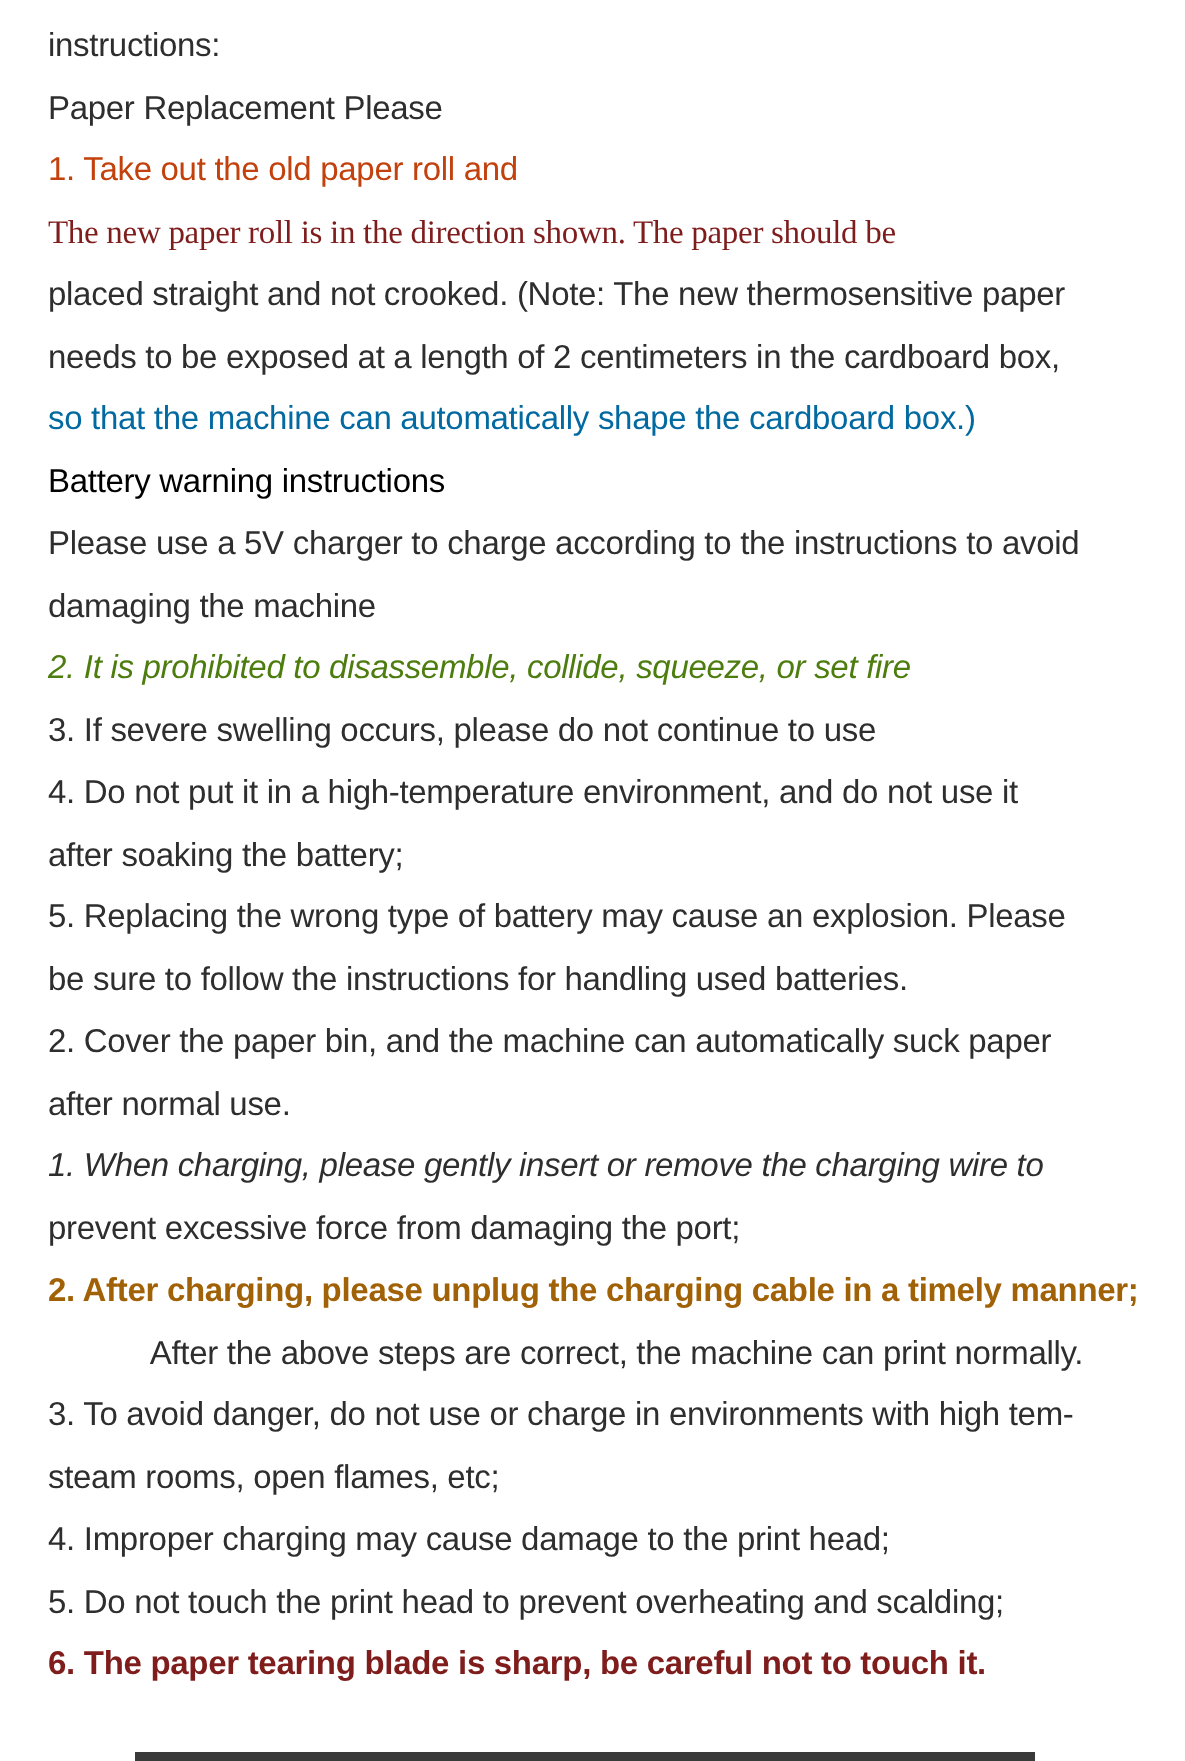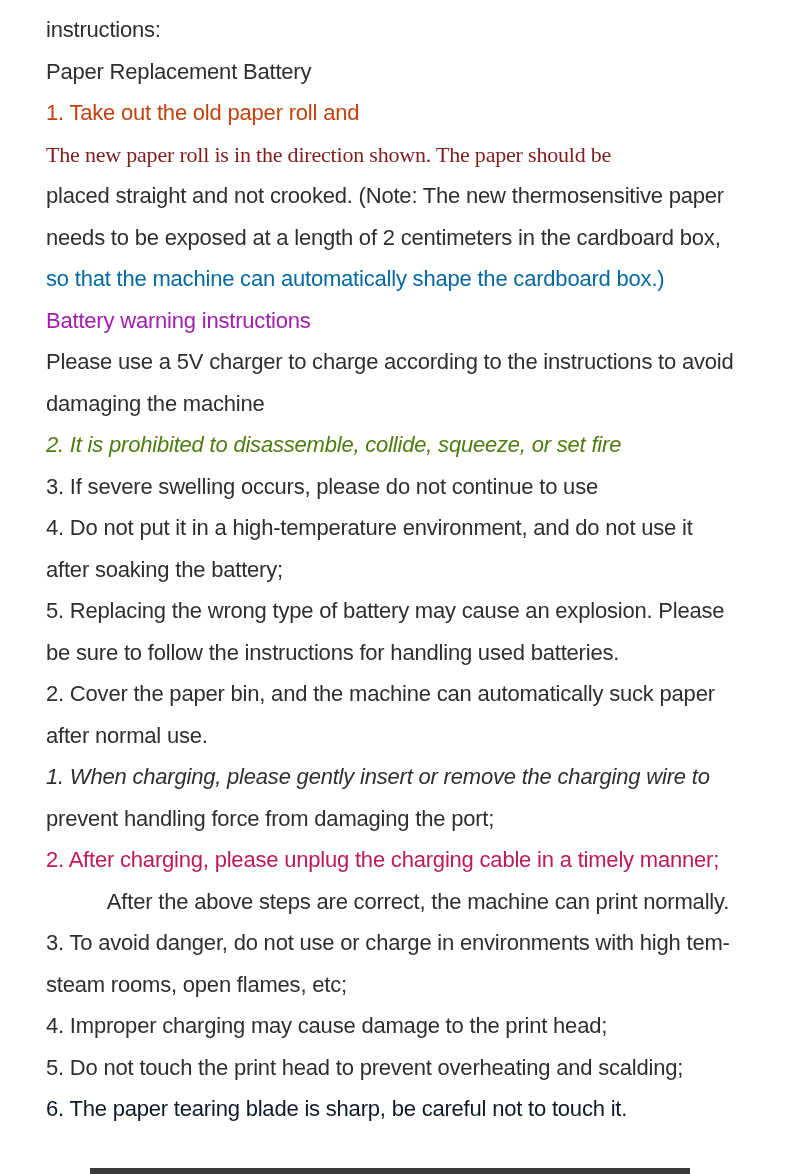--- a/index.html
+++ b/index.html
@@ -10,21 +10,21 @@
   .page {
     position: relative;
     width: 790px;
     height: 1174px;
     background: #ffffff;
     overflow: hidden;
     font-family: "Liberation Sans", sans-serif;
   }
   .text-block {
     position: absolute;
-    left: 46px;
+    left: 32px;
     top: 9px;
     right: 0;
   }
   .line {
     font-size: 22px;
     line-height: 41.5px;
     letter-spacing: -0.2px;
     color: #2e2e2e;
     white-space: pre;
   }
@@ -36,41 +36,41 @@
     height: 6px;
     background: #3a3a3a;
   }
 </style>
 </head>
 <body>
 
 <div class="page" style="background: rgb(255, 255, 255);">
   <div class="text-block" id="lines-container">
       <div class="line" style="color: rgb(46, 46, 46);">instructions:</div>
-      <div class="line" style="color: rgb(46, 46, 46);">Paper Replacement Battery</div>
+      <div class="line" style="color: rgb(46, 46, 46);">Paper Replacement Please</div>
       <div class="line" style="color: #c2410c;">1. Take out the old paper roll and</div>
       <div class="line" style="color: #7f1d1d; font-family: Liberation Serif, serif;">The new paper roll is in the direction shown. The paper should be</div>
       <div class="line" style="color: rgb(46, 46, 46);">placed straight and not crooked. (Note: The new thermosensitive paper</div>
       <div class="line" style="color: rgb(46, 46, 46);">needs to be exposed at a length of 2 centimeters in the cardboard box,</div>
       <div class="line" style="color: #0369a1;">so that the machine can automatically shape the cardboard box.)</div>
-      <div class="line" style="color: #a21caf;">Battery warning instructions</div>
+      <div class="line" style="color: #000000;">Battery warning instructions</div>
       <div class="line" style="color: rgb(46, 46, 46);">Please use a 5V charger to charge according to the instructions to avoid</div>
       <div class="line" style="color: rgb(46, 46, 46);">damaging the machine</div>
       <div class="line" style="color: #4d7c0f; font-style: italic;">2. It is prohibited to disassemble, collide, squeeze, or set fire</div>
       <div class="line" style="color: rgb(46, 46, 46);">3. If severe swelling occurs, please do not continue to use</div>
       <div class="line" style="color: rgb(46, 46, 46);">4. Do not put it in a high-temperature environment, and do not use it</div>
       <div class="line" style="color: rgb(46, 46, 46);">after soaking the battery;</div>
       <div class="line" style="color: rgb(46, 46, 46);">5. Replacing the wrong type of battery may cause an explosion. Please</div>
       <div class="line" style="color: rgb(46, 46, 46);">be sure to follow the instructions for handling used batteries.</div>
       <div class="line" style="color: rgb(46, 46, 46);">2. Cover the paper bin, and the machine can automatically suck paper</div>
       <div class="line" style="color: rgb(46, 46, 46);">after normal use.</div>
       <div class="line" style="color: rgb(46, 46, 46); font-style: italic;">1. When charging, please gently insert or remove the charging wire to</div>
-      <div class="line" style="color: rgb(46, 46, 46);">prevent handling force from damaging the port;</div>
-      <div class="line" style="color: #be185d;">2. After charging, please unplug the charging cable in a timely manner;</div>
+      <div class="line" style="color: rgb(46, 46, 46);">prevent excessive force from damaging the port;</div>
+      <div class="line" style="color: #a16207; font-weight: bold;">2. After charging, please unplug the charging cable in a timely manner;</div>
       <div class="line" style="color: rgb(46, 46, 46); text-align: center;">After the above steps are correct, the machine can print normally.</div>
       <div class="line" style="color: rgb(46, 46, 46);">3. To avoid danger, do not use or charge in environments with high tem-</div>
       <div class="line" style="color: rgb(46, 46, 46);">steam rooms, open flames, etc;</div>
       <div class="line" style="color: rgb(46, 46, 46);">4. Improper charging may cause damage to the print head;</div>
       <div class="line" style="color: rgb(46, 46, 46);">5. Do not touch the print head to prevent overheating and scalding;</div>
-      <div class="line" style="color: #0f172a;">6. The paper tearing blade is sharp, be careful not to touch it.</div>
+      <div class="line" style="color: #7f1d1d; font-weight: bold;">6. The paper tearing blade is sharp, be careful not to touch it.</div>
     </div>
   <div class="bottom-bar" style="background: rgb(58, 58, 58);"></div>
 </div>
 
 </body></html>

